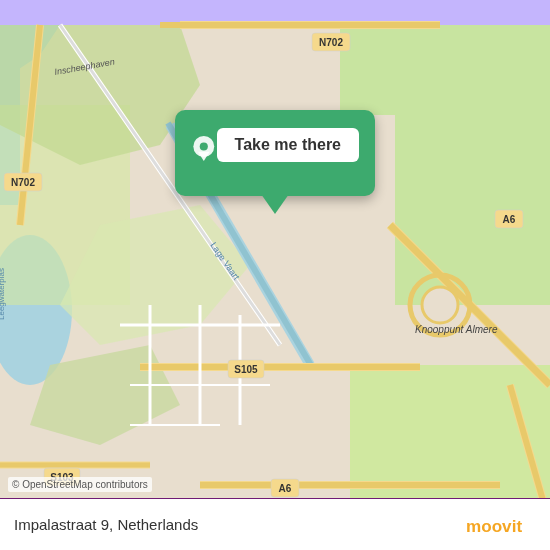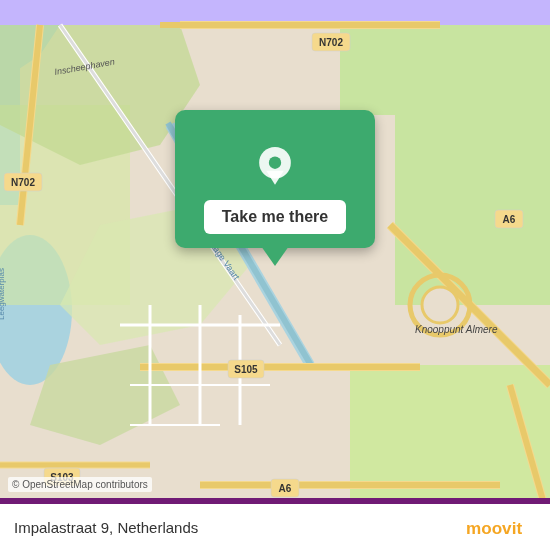--- a/index.html
+++ b/index.html
@@ -28,21 +28,21 @@
     }
 
     
     #bottom-bar {
       position: absolute;
       bottom: 0;
       left: 0;
       right: 0;
       height: 52px;
       background: white;
-      border-top: 6px solid #701a75;
+      border-top: 1px solid #701a75;
       display: flex;
       align-items: center;
       justify-content: space-between;
       padding: 0 14px;
     }
 
     #address-text {
       font-size: 15px;
       color: #333;
       font-weight: 400;
@@ -57,24 +57,24 @@
 
     
     #popup-card {
       position: absolute;
       top: 110px;
       left: 50%;
       transform: translateX(-50%);
       background: #3daa6e;
       border-radius: 10px;
       width: 200px;
-      padding: 36px 16px 14px;
+      padding: 18px 16px 14px;
       display: flex;
-      flex-direction: column;
-      align-items: center;
+      flex-direction: row;
+      align-items: flex-start;
       box-shadow: 0 4px 12px rgba(0,0,0,0.3);
     }
 
     
     #popup-card::after {
       content: '';
       position: absolute;
       bottom: -18px;
       left: 50%;
       transform: translateX(-50%);

